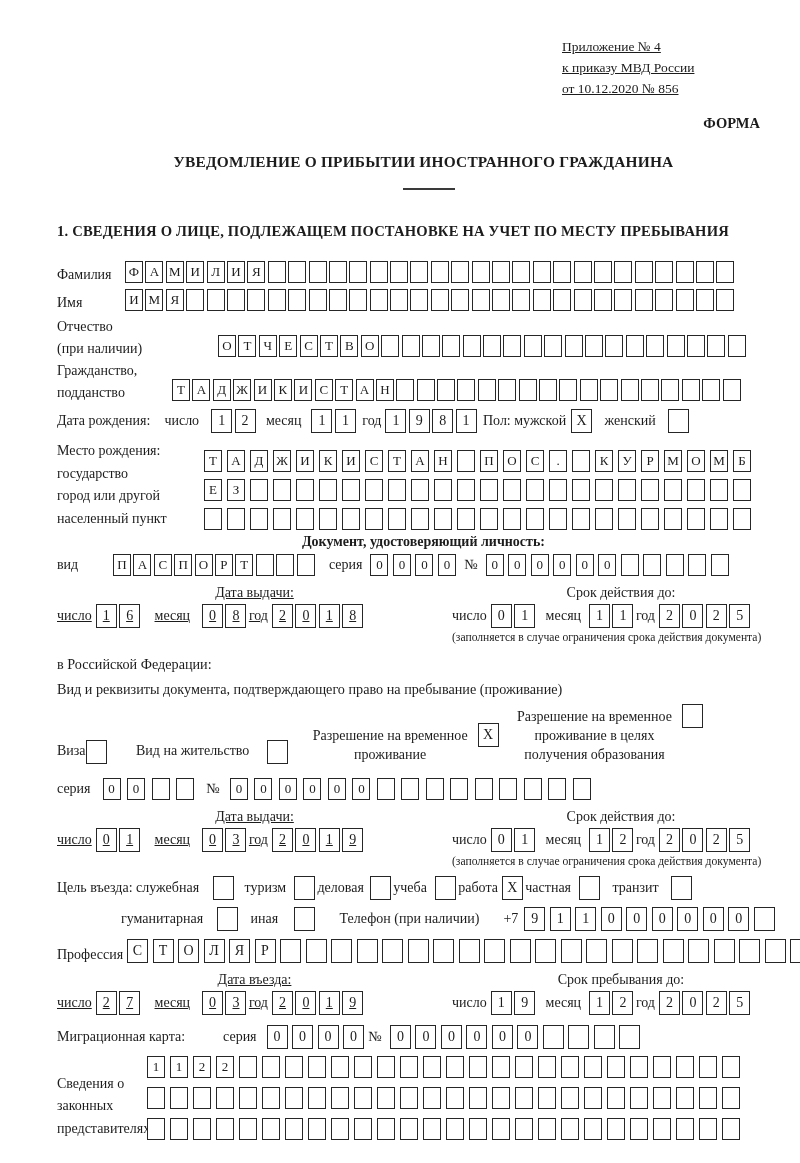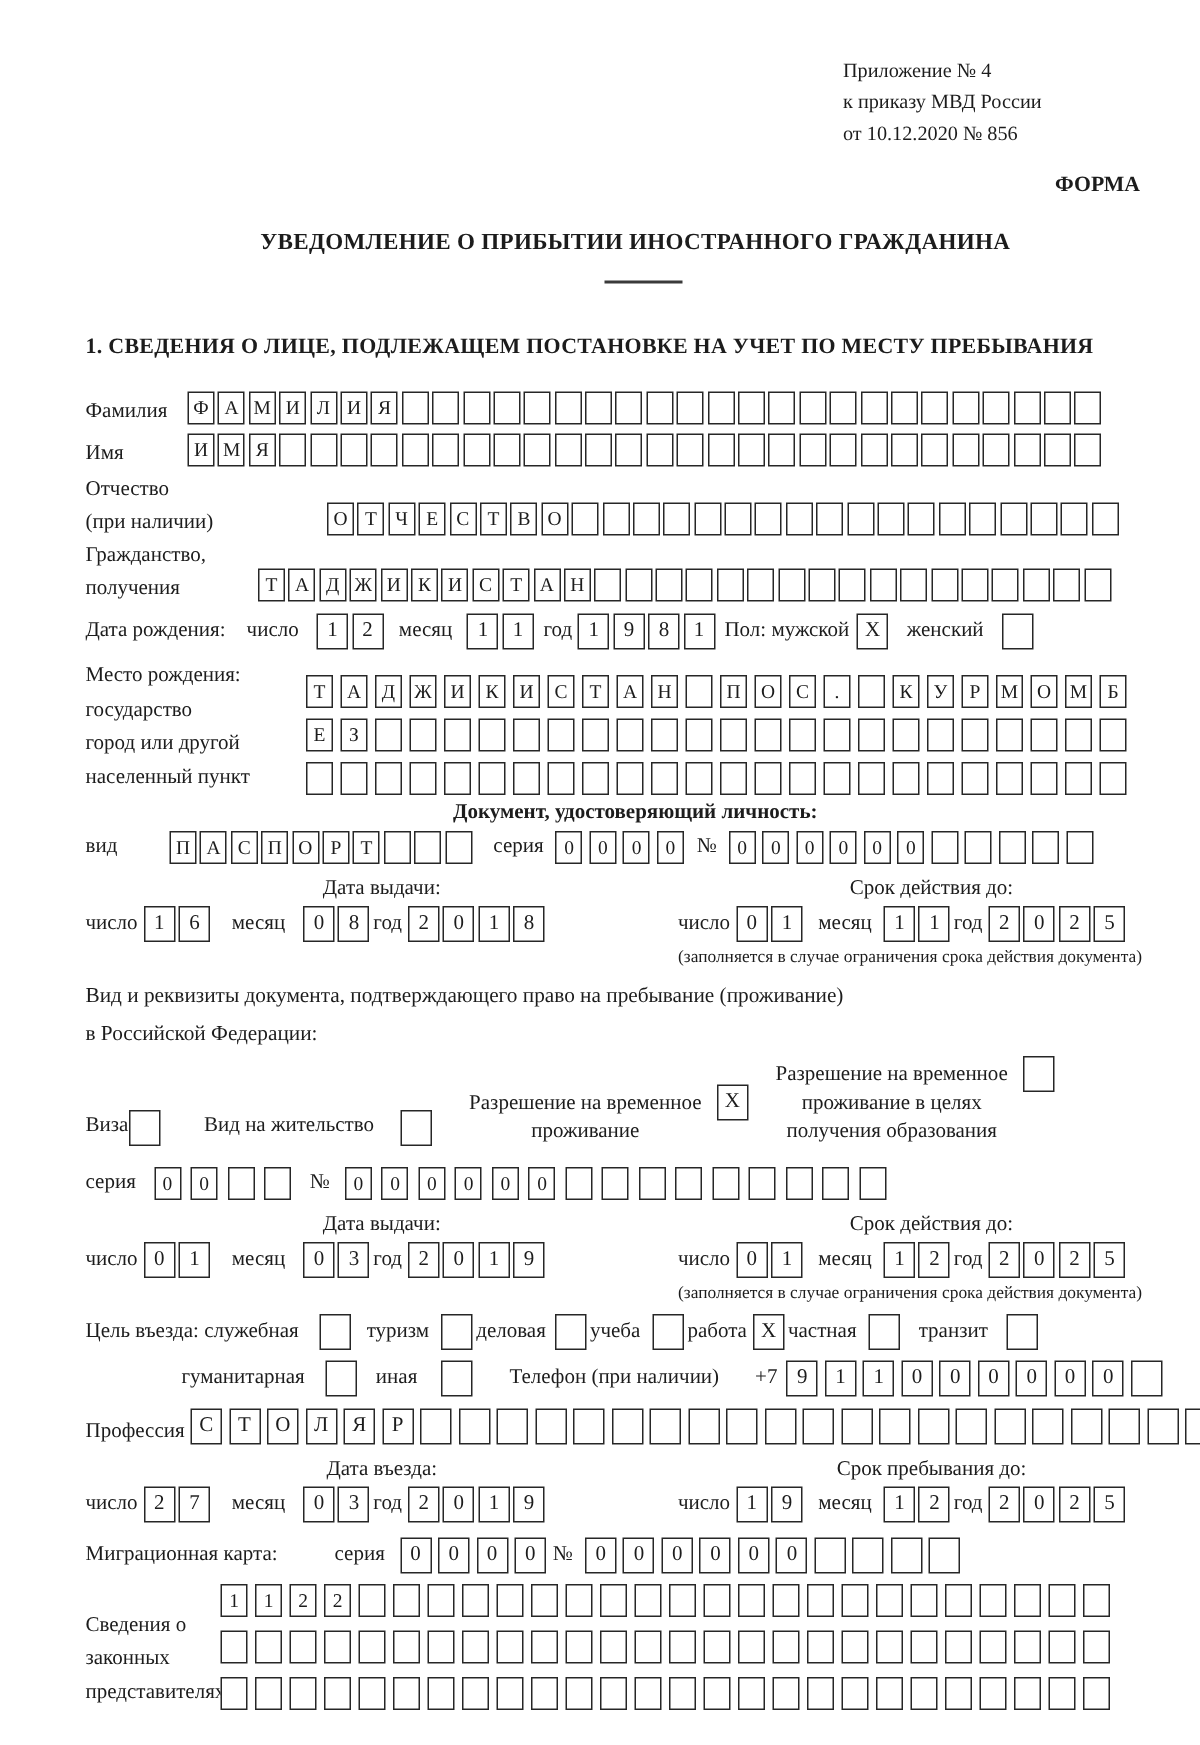--- a/index.html
+++ b/index.html
@@ -1,21 +1,21 @@
 <!DOCTYPE html>
 <html><head>
 <meta charset="utf-8">
 <style>
   html,body{margin:0;padding:0;background:#fff;}
   body{width:800px;height:1163px;overflow:hidden;color:#1c1c1c;
        font-family:"Liberation Serif","DejaVu Serif",serif;font-size:14px;}
   .page{padding:36px 10px 10px 57px;position:relative;}
 
   
-  .hdr{margin-left:505px;font-size:13.5px;line-height:21px;}
+  .hdr{margin-left:505px;font-size:13.5px;line-height:21px;text-decoration:underline;}
   .hdr .sub{margin-top:3px;line-height:19px;}
   .forma{text-align:right;padding-right:30px;margin-top:16px;font-weight:bold;font-size:14.5px;}
 
   .title{text-align:center;font-weight:bold;font-size:15.4px;line-height:23px;margin-top:18px;letter-spacing:.2px;}
   .t-underline{display:inline-block;width:52px;border-bottom:2px solid #3a3a3a;height:14px;margin-left:10px;}
   .sec1{font-weight:bold;font-size:14.6px;margin-top:27px;letter-spacing:.2px;}
 
   
   .row{display:flex;align-items:flex-end;}
   .lbl{flex:none;}
@@ -24,21 +24,21 @@
         display:flex;align-items:center;justify-content:center;
         font-size:13px;background:#fff;}
   .w4 .cell{margin-right:4.5px;}
   .w5 .cell{margin-right:5px;}
   .w6 .cell{margin-right:6.5px;}
   .box .cell{width:19px;height:22px;font-size:14px;}
   .inl{display:flex;align-items:center;}
   .gap{display:inline-block;}
 
   .dates{display:flex;margin-top:9px;}
-  .dcol-l{width:395px;flex:none;}
+  .dcol-l{width:395px;flex:none;text-decoration:underline;}
   .dcol-r{flex:1;}
   .dhead{text-align:center;font-size:14px;margin-bottom:3px;}
   .dline{display:flex;align-items:center;}
   .note{font-size:11.6px;text-align:left;margin-top:3px;}
 
   .ctr{text-align:center;}
   .bold{font-weight:bold;}
   .permit-item{display:flex;align-items:flex-start;}
   .permit-lbl{text-align:center;line-height:19px;}
 </style>
@@ -166,21 +166,21 @@
         <span class="cell"></span>
         <span class="cell"></span>
         <span class="cell"></span>
         <span class="cell"></span>
       </div>
   </div>
 
   <div class="row" style="margin-top:4px;">
     <div class="lbl" style="width:115px;padding-top:2px;">
       <div>Гражданство,</div>
-      <div style="margin-top:6px;">получения</div>
+      <div style="margin-top:6px;">подданство</div>
     </div>
     <div class="cells">
         <span class="cell">Т</span>
         <span class="cell">А</span>
         <span class="cell">Д</span>
         <span class="cell">Ж</span>
         <span class="cell">И</span>
         <span class="cell">К</span>
         <span class="cell">И</span>
         <span class="cell">С</span>
@@ -422,22 +422,22 @@
             <span class="cell">0</span>
             <span class="cell">2</span>
             <span class="cell">5</span>
           </span>
       </div>
       <div class="note">(заполняется в случае ограничения срока действия документа)</div>
     </div>
   </div>
 
   <div style="margin-top:8px;line-height:25px;font-size:14.2px;">
+    <div>в Российской Федерации:</div>
     <div>Вид и реквизиты документа, подтверждающего право на пребывание (проживание)</div>
-    <div>в Российской Федерации:</div>
   </div>
 
   <div class="row" style="margin-top:2px;">
     <div class="permit-item">
       <span style="padding-top:3px;">Виза</span>
       <span class="cells box">
           <span class="cell"></span>
         </span>
     </div>
     <div class="permit-item" style="margin-left:27px;">

